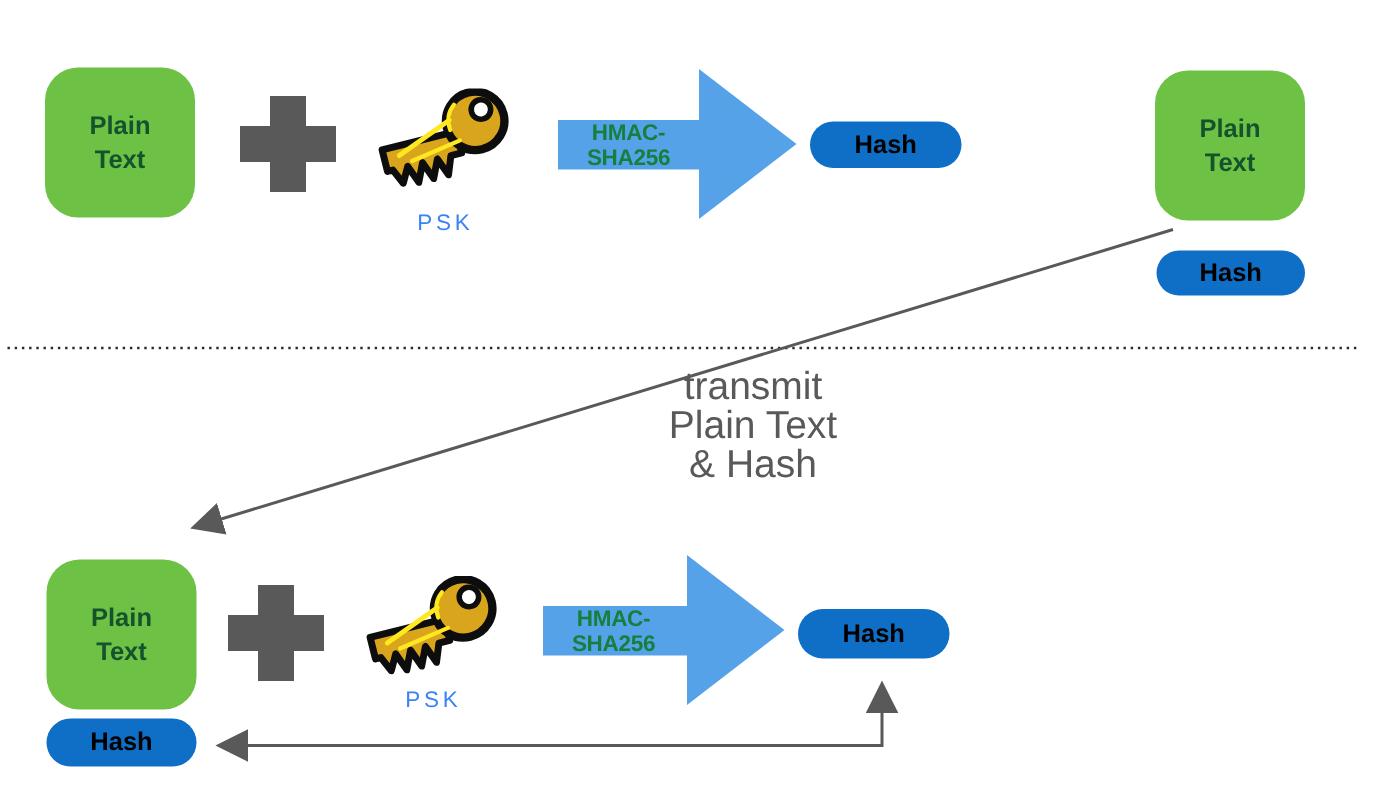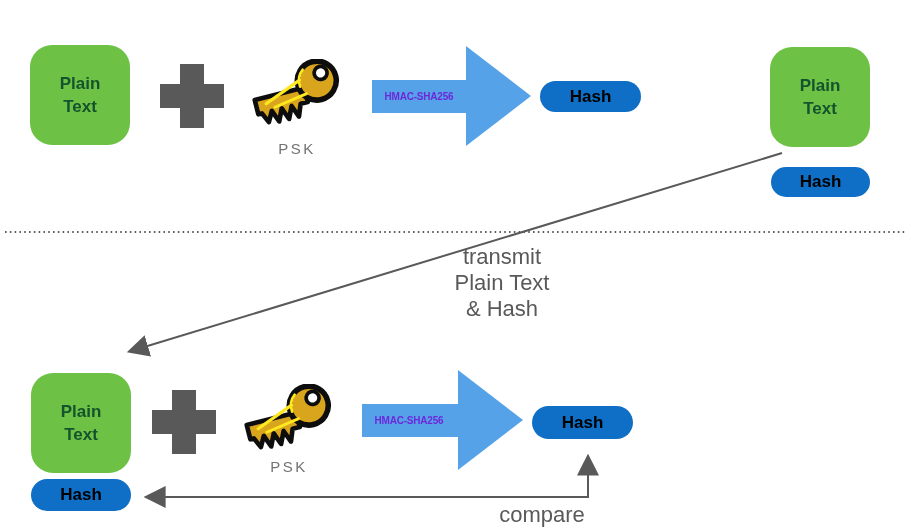--- a/index.html
+++ b/index.html
@@ -23,25 +23,25 @@
   .plus{position:absolute;width:64px;height:64px;}
   .plus .ph{position:absolute;left:0;top:20px;width:64px;height:24px;background:var(--gray);}
   .plus .pv{position:absolute;left:20px;top:0;width:24px;height:64px;background:var(--gray);}
   .arrow-body{position:absolute;background:var(--arrow-blue);}
   .arrow-head{
     position:absolute;width:0;height:0;
     border-top:50px solid transparent;border-bottom:50px solid transparent;
     border-left:65px solid var(--arrow-blue);
   }
   .arrow-label{
-    position:absolute;color:#6d28d9;font-weight:700;font-size:10px;letter-spacing:-0.2px;
+    position:absolute;color:#15803d;font-weight:700;font-size:15px;letter-spacing:-0.2px;
     display:flex;align-items:center;justify-content:center;text-align:center;
   }
-  .psk{position:absolute;width:70px;text-align:center;font-size:15px;letter-spacing:2.5px;color:#737373;}
-  .note{position:absolute;color:var(--gray);font-size:22px;line-height:26px;text-align:center;white-space:pre-line;}
+  .psk{position:absolute;width:70px;text-align:center;font-size:15px;letter-spacing:2.5px;color:#3b82f6;}
+  .note{position:absolute;color:var(--gray);font-size:26px;line-height:26px;text-align:center;white-space:pre-line;}
   .key{position:absolute;}
   .key-body{fill:var(--key-gold);stroke:#0D0D0D;}
   .key-accent{stroke:var(--key-accent);fill:none;stroke-linecap:round;}
   .key-hole{fill:#ffffff;stroke:#0D0D0D;}
 </style>
 </head>
 <body>
 
 <div class="canvas">
 
@@ -120,15 +120,14 @@
   <div class="psk" style="left:254px;top:458px;">PSK</div>
 
   <div class="arrow-body" style="left:362px;top:404px;width:97px;height:33px;"></div>
   <div class="arrow-head" style="left:458px;top:370px;"></div>
   <div class="arrow-label" style="left:358px;top:404px;width:102px;height:33px;">HMAC-SHA256</div>
 
   <div class="pill" style="left:532px;top:406px;width:101px;height:33px;">
     <span>Hash</span>
   </div>
 
-  <div class="note" style="left:452px;top:502px;width:180px;">compare</div>
 
 </div>
 
 </body></html>

